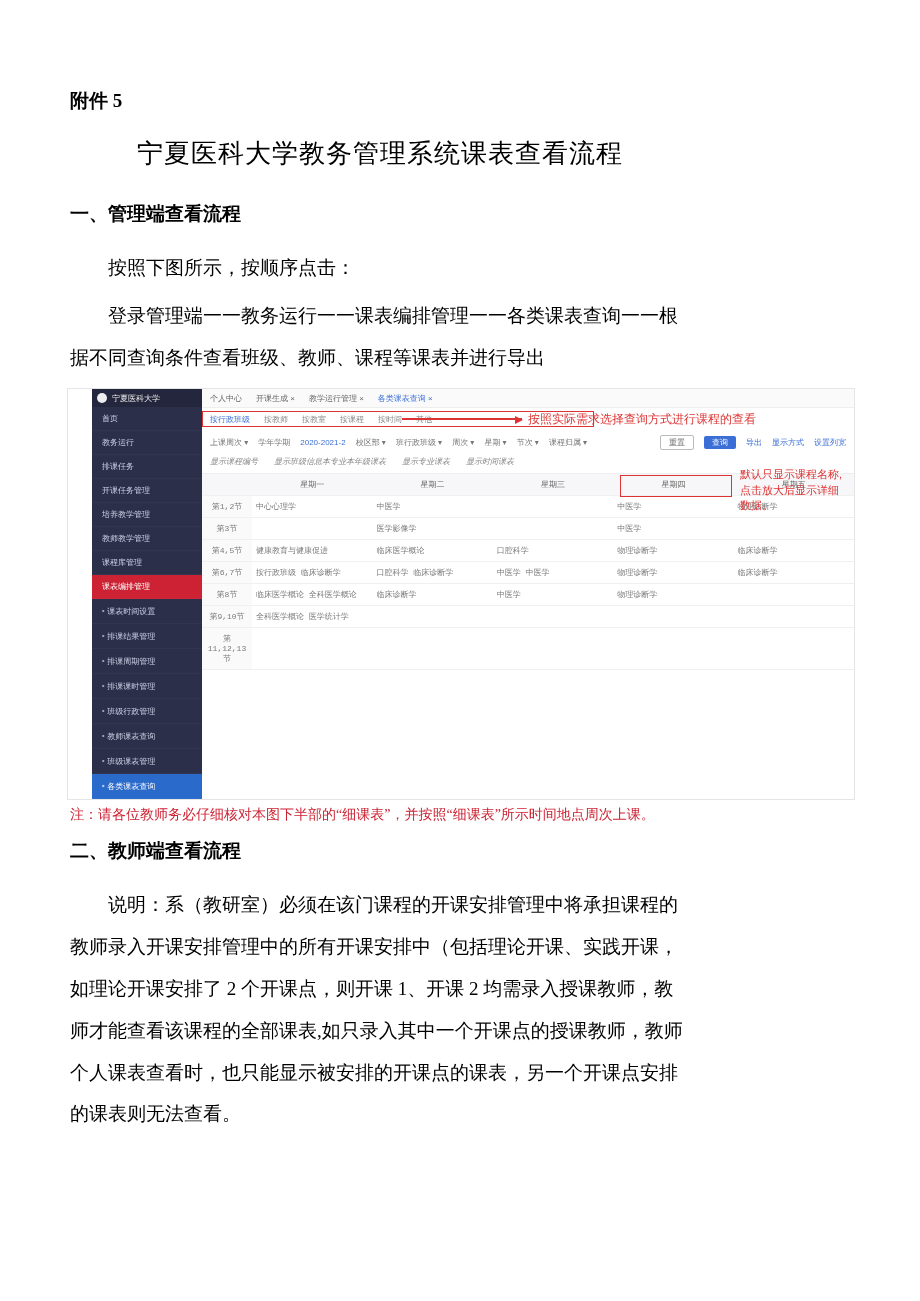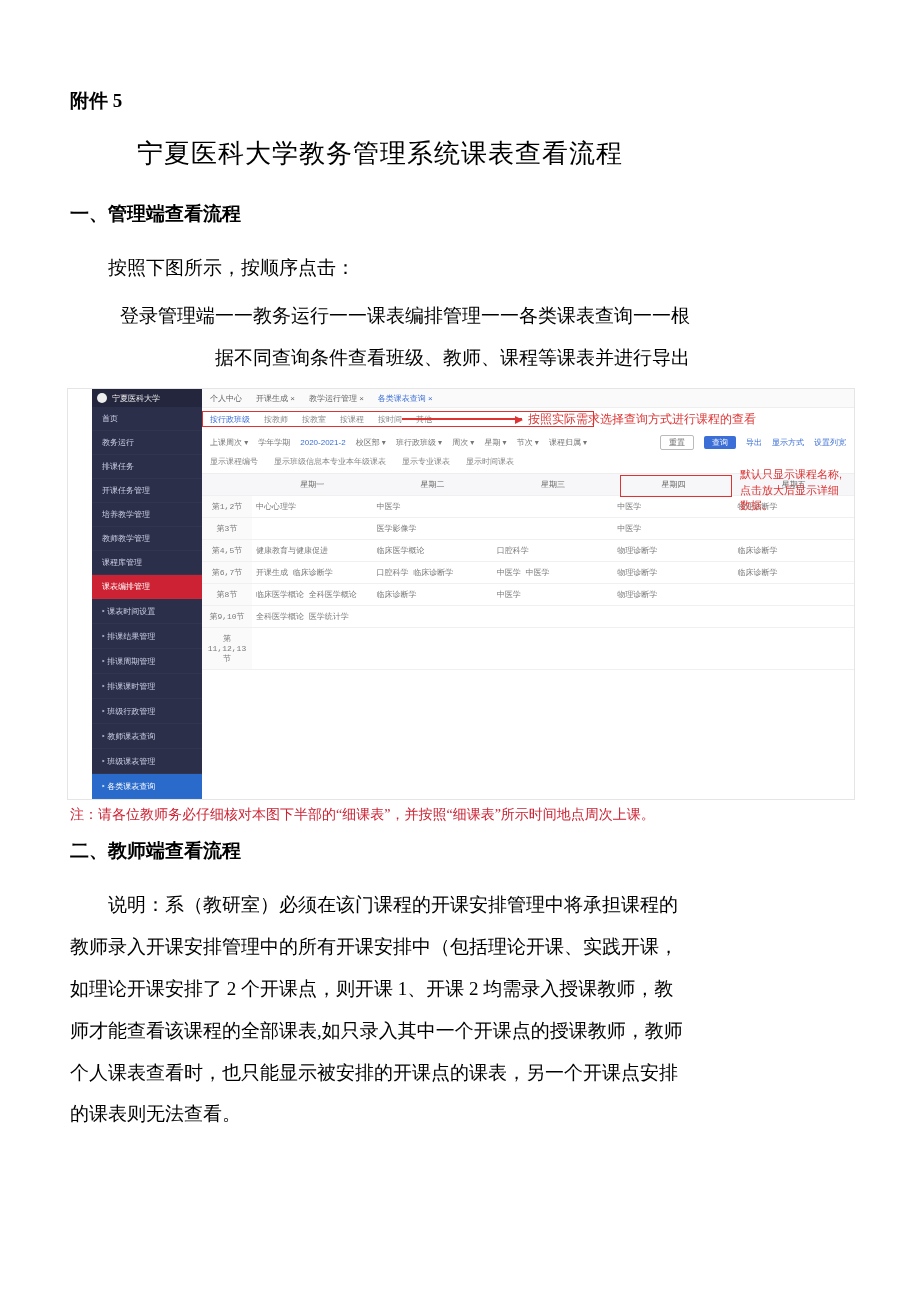--- a/index.html
+++ b/index.html
@@ -104,21 +104,21 @@
     position: absolute; left: 0; right: 260px; top: 22px; height: 14px;
     border: 1px solid #d33; pointer-events: none;
   }
   .filter-row {
     display: flex; gap: 10px; align-items: center;
     padding: 4px 8px; color: #777; flex-wrap: wrap;
   }
   .btn { border-radius: 2px; padding: 1px 8px; }
   .btn-out { border:1px solid #bbb; color:#666; }
   .btn-pri { background:#3b6ed6; color:#fff; }
-  .filter-row2 { display:flex; gap:16px; padding: 2px 8px 6px 8px; color:#888; border-bottom:1px solid #eee;}
+  .filter-row2 { display:flex; gap:16px; padding: 2px 8px 6px 8px; color:#888; border-bottom:1px solid #eee;font-style:italic;}
   .grid {
     display: grid;
     grid-template-columns: 50px repeat(5, 1fr);
     font-size: 8px;
     color: #7a7a7a;
     font-family: Liberation Mono, monospace;
   }
   .gh, .gc {
     border-bottom: 1px solid #f0f0f0;
     padding: 5px 4px;
@@ -150,21 +150,21 @@
 </style>
 </head>
 <body>
 
 <div class="page">
   <div class="attachment">附件 5</div>
   <h1 class="title">宁夏医科大学教务管理系统课表查看流程</h1>
 
   <div class="h2">一、管理端查看流程</div>
   <p class="para">按照下图所示，按顺序点击：</p>
-  <p class="para" style="margin-bottom:10px;text-align:right;">登录管理端一一教务运行一一课表编排管理一一各类课表查询一一根据不同查询条件查看班级、教师、课程等课表并进行导出</p>
+  <p class="para" style="margin-bottom:10px;">登录管理端一一教务运行一一课表编排管理一一各类课表查询一一根据不同查询条件查看班级、教师、课程等课表并进行导出</p>
 
   <div class="shot">
     <div class="shot-left">
       <div class="logo-row">
         <span class="logo-dot"></span>
         <span>宁夏医科大学</span>
       </div>
       <div class="side-item">首页</div>
       <div class="side-item">教务运行</div>
       <div class="side-item">排课任务</div>
@@ -246,21 +246,21 @@
           <div class="gc"></div>
           <div class="gc">中医学</div>
           <div class="gc"></div>
           <div class="gc rowlab">第4,5节</div>
           <div class="gc">健康教育与健康促进</div>
           <div class="gc">临床医学概论</div>
           <div class="gc">口腔科学</div>
           <div class="gc">物理诊断学</div>
           <div class="gc">临床诊断学</div>
           <div class="gc rowlab">第6,7节</div>
-          <div class="gc">开课生成  临床诊断学</div>
+          <div class="gc">按行政班级  临床诊断学</div>
           <div class="gc">口腔科学 临床诊断学</div>
           <div class="gc">中医学 中医学</div>
           <div class="gc">物理诊断学</div>
           <div class="gc">临床诊断学</div>
           <div class="gc rowlab">第8节</div>
           <div class="gc">临床医学概论 全科医学概论</div>
           <div class="gc">临床诊断学</div>
           <div class="gc">中医学</div>
           <div class="gc">物理诊断学</div>
           <div class="gc"></div>

